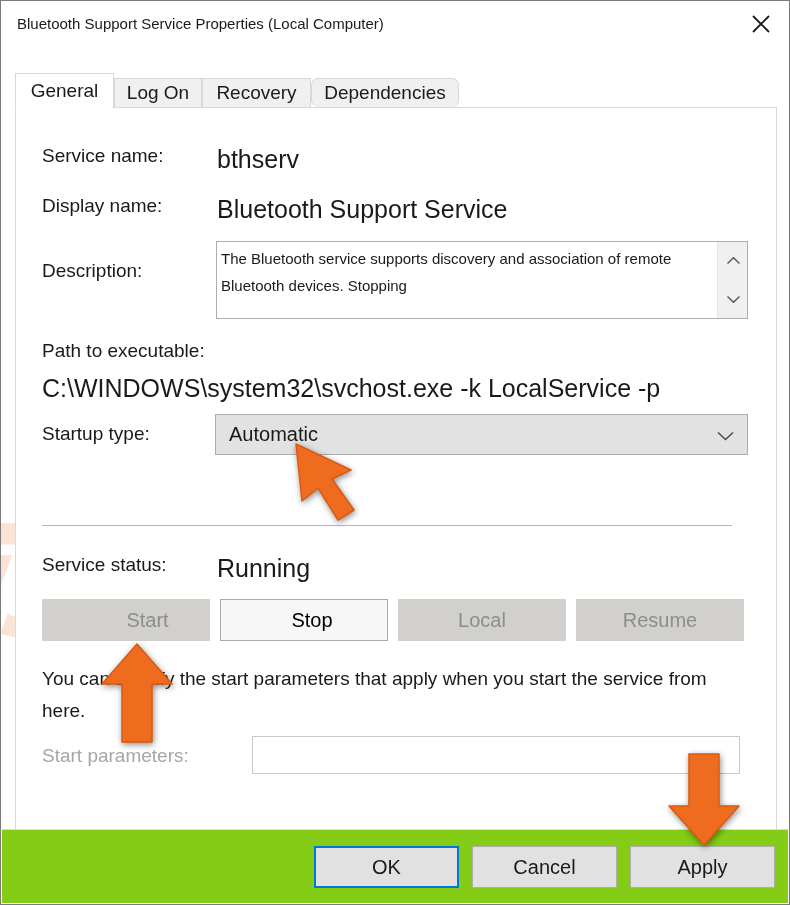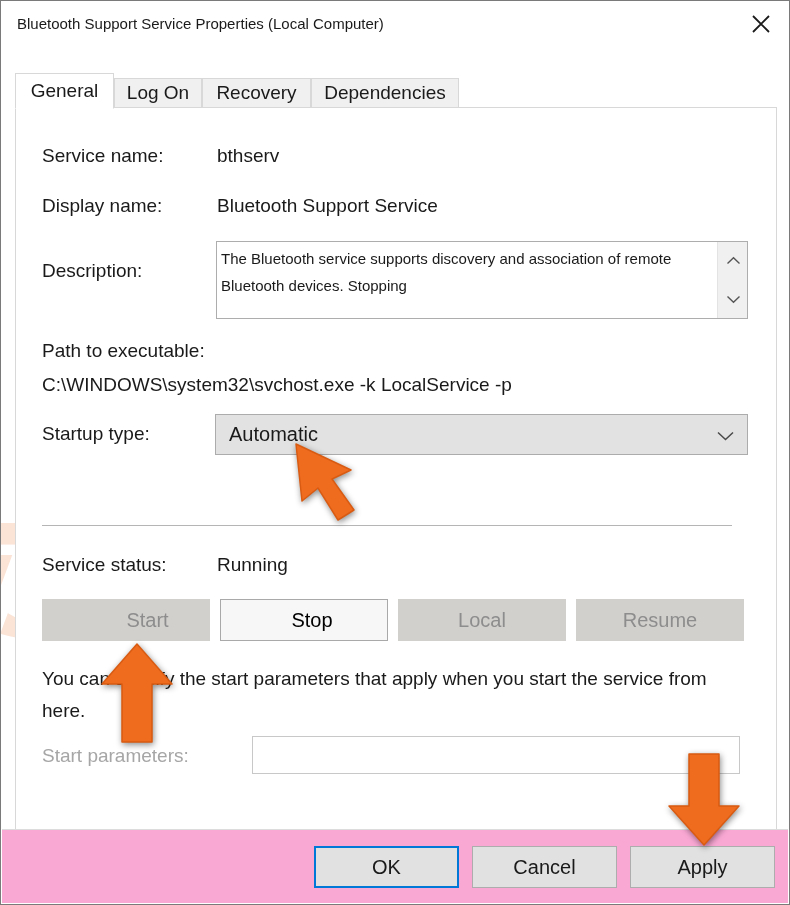--- a/index.html
+++ b/index.html
@@ -144,21 +144,21 @@
 
   .lbl {
     position: absolute;
     font-size: 19px;
     color: #1a1a1a;
     white-space: nowrap;
   }
   .lbl.dim { color: #a6a6a6; }
   .val {
     position: absolute;
-    font-size: 19px;
+    font-size: 25px;
     color: #1a1a1a;
     white-space: nowrap;
   }
 
   
   .desc-box {
     position: absolute;
     left: 200px; top: 133px;
     width: 532px;
     height: 78px;
@@ -260,21 +260,21 @@
     border: 1px solid #c8c8c8;
     box-sizing: border-box;
   }
 
   
   .footer {
     position: absolute;
     left: 1px; right: 1px;
     bottom: 1px;
     height: 74px;
-    background: #f9a8d4;
+    background: #84cc16;
     border-top: 1px solid #dcdcdc;
     box-sizing: border-box;
     z-index: 2;
   }
   .foot-btn {
     position: absolute;
     top: 16px;
     width: 145px;
     height: 42px;
     background: #e1e1e1;
@@ -328,21 +328,21 @@
   <div class="tabstrip">
     <div class="tab active" style="left:0px;width:99px;">
       <span>General</span>
     </div>
     <div class="tab" style="left:99px;width:88px;">
       <span>Log On</span>
     </div>
     <div class="tab" style="left:187px;width:109px;">
       <span>Recovery</span>
     </div>
-    <div class="tab" style="left:296px;width:148px;">
+    <div class="tab" style="left:296px;width:148px;border-radius:7px;">
       <span>Dependencies</span>
     </div>
   </div>
 
   <div class="panel">
     <div class="panel-inner">
 
       <div class="lbl" style="left:26px;top:37px;">Service name:</div>
       <div class="val" style="left:201px;top:37px;">bthserv</div>
 

